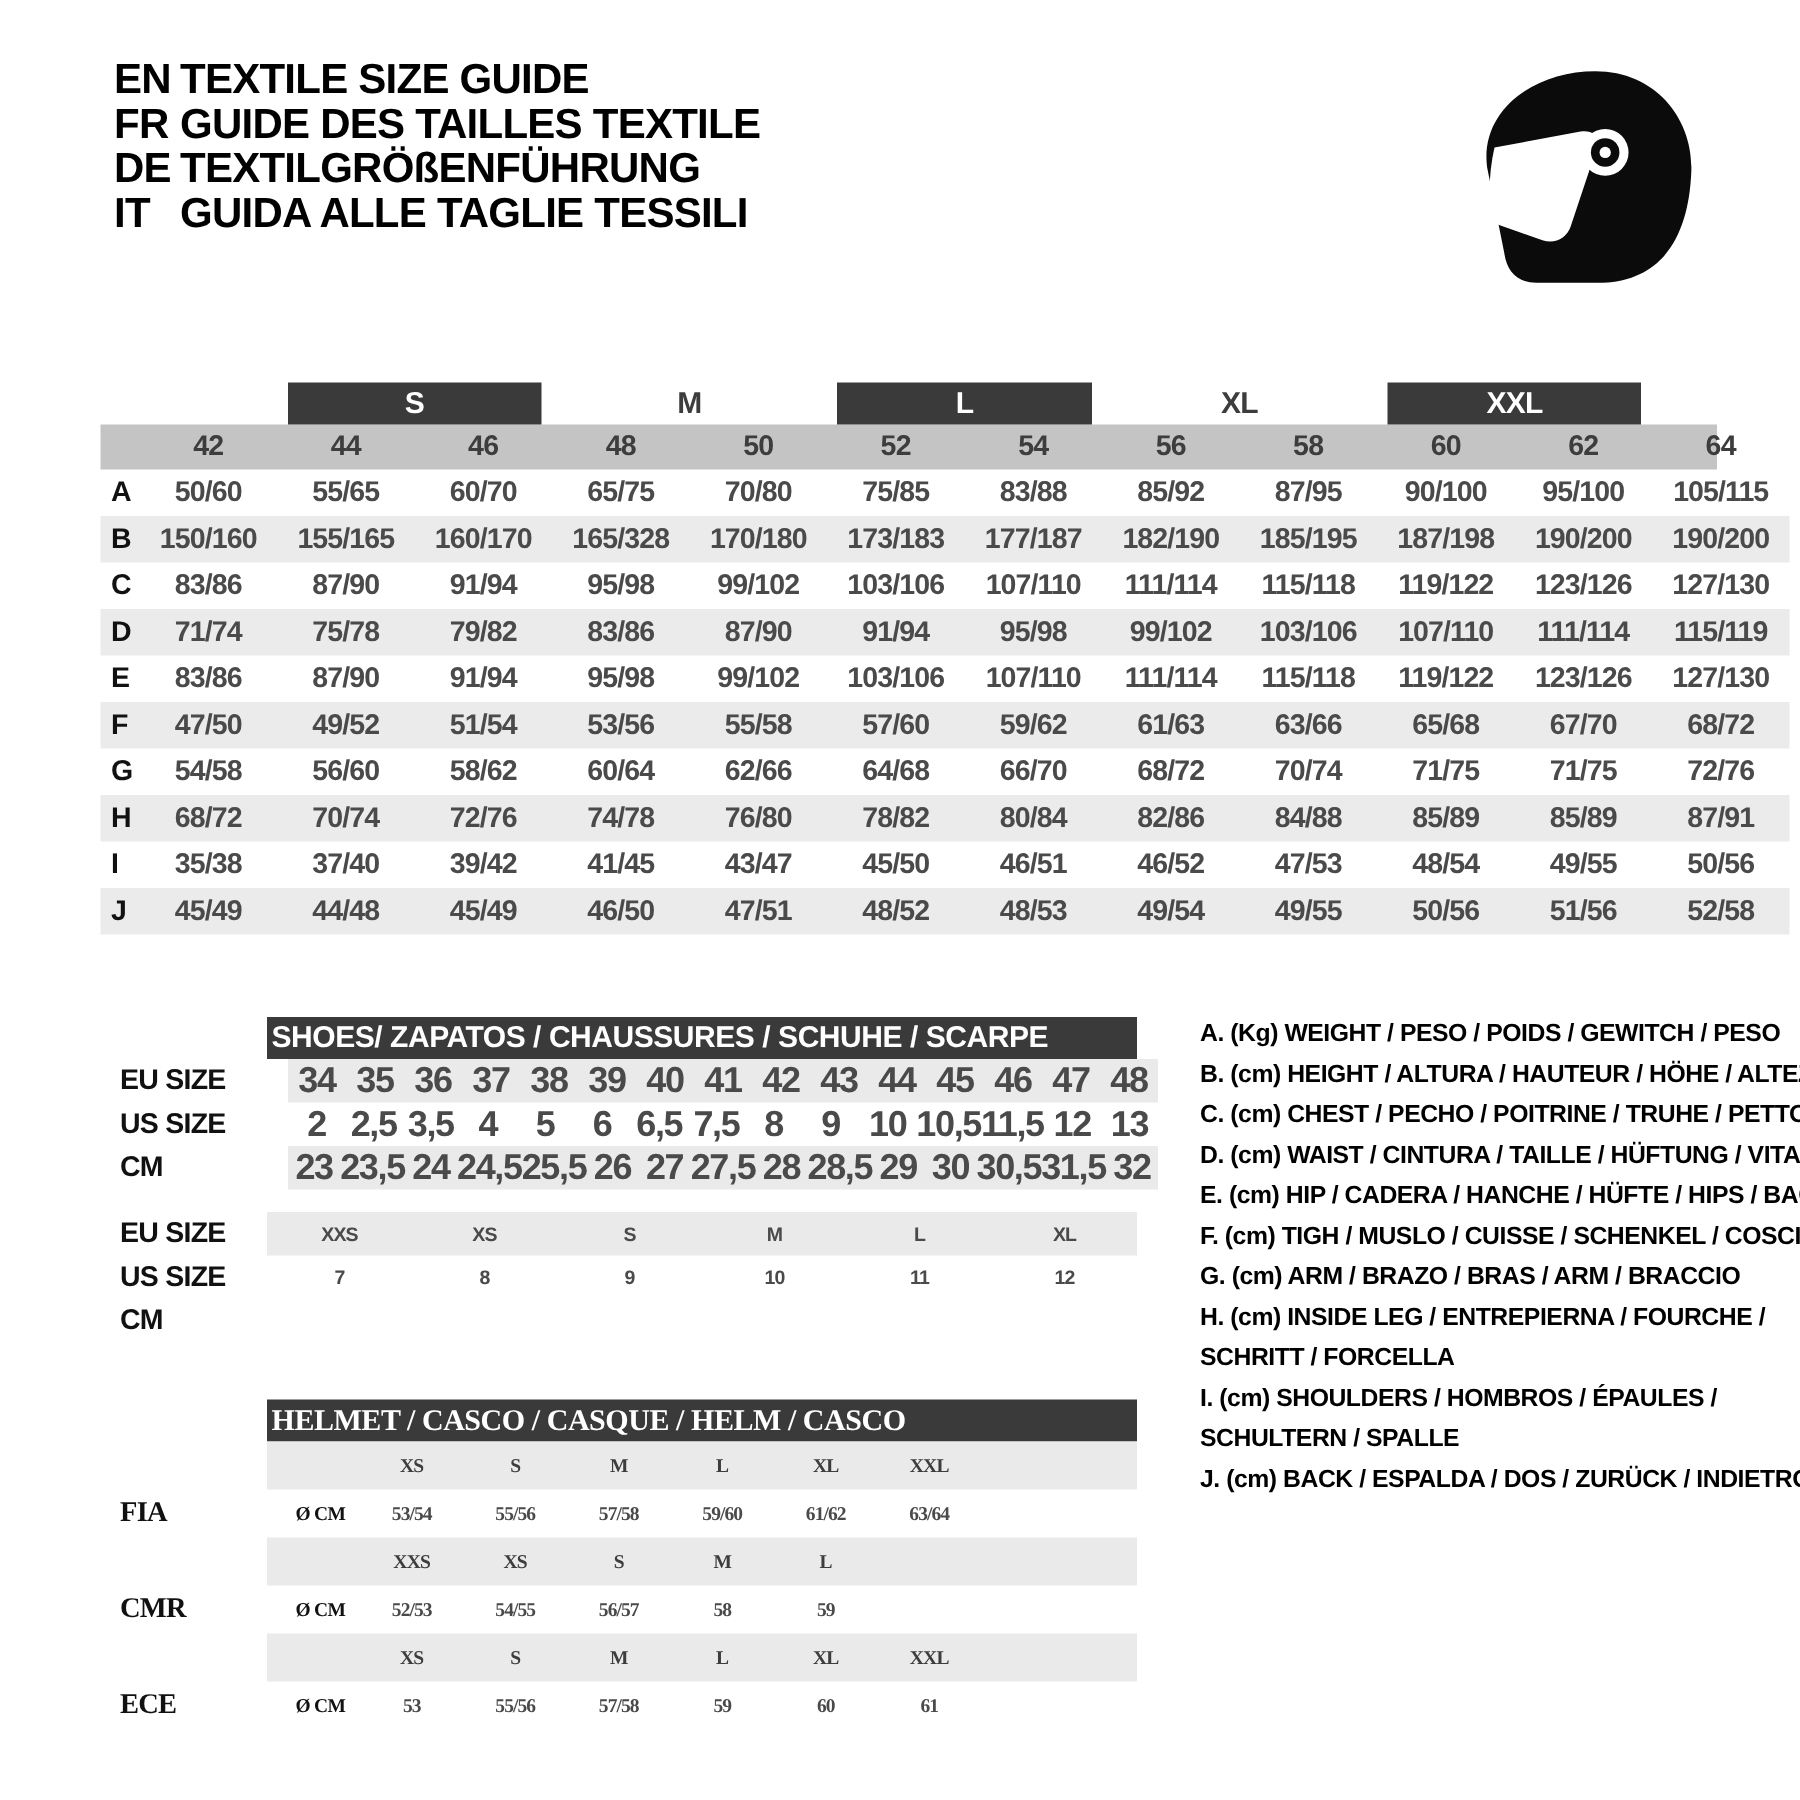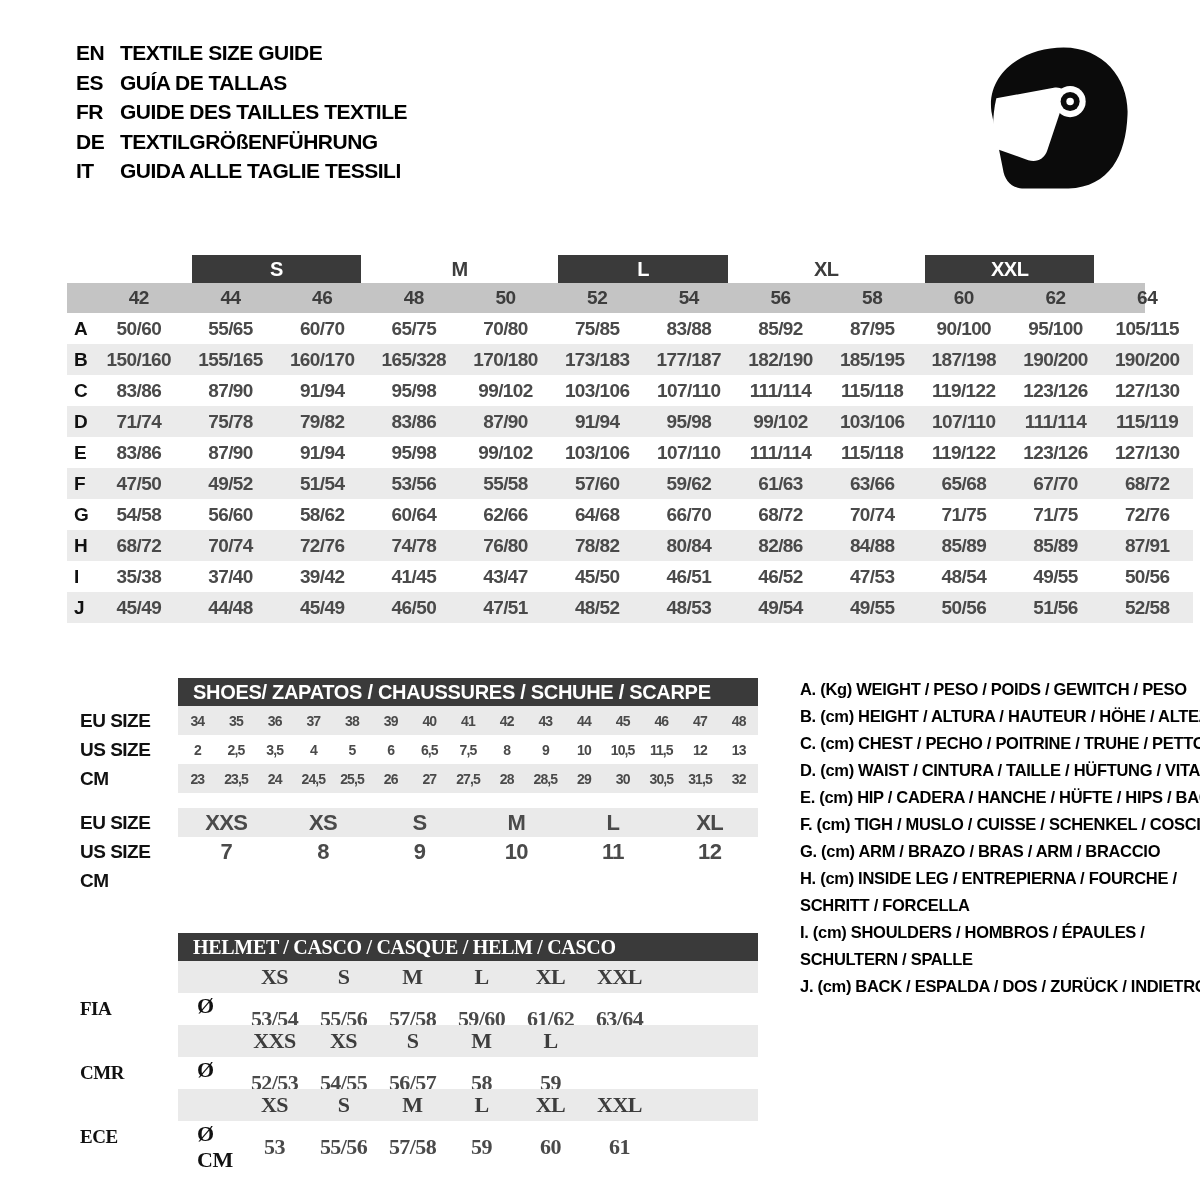--- a/index.html
+++ b/index.html
@@ -4,21 +4,21 @@
 <style>
   html,body { margin:0; padding:0; }
   body {
     width:1200px; height:1200px; background:#ffffff;
     font-family:"Liberation Sans", sans-serif; font-weight:700; color:#000;
   }
   .page { position:relative; width:1200px; height:1200px; overflow:hidden; background:#fff; }
 
   
   .lang-header { position:absolute; left:76px; top:38px; }
-  .lang-row { font-size:21px; line-height:29.5px; letter-spacing:-0.5px; white-space:nowrap; }
+  .lang-row { font-size:28px; line-height:29.5px; letter-spacing:-0.5px; white-space:nowrap; }
   .lang-code { display:inline-block; width:44px; }
 
   
   .helmet-wrap { position:absolute; left:972px; top:36px; width:170px; height:164px; }
   .helmet-wrap svg { width:100%; height:100%; }
 
   
   .main-table { position:absolute; left:67px; top:255px; width:1126px; }
   .grid13 { display:grid; grid-template-columns:26px repeat(12,1fr); align-items:center; }
   .band-row { height:28px; }
@@ -32,48 +32,47 @@
   .row-label { text-align:left; padding-left:7px; color:#111; letter-spacing:-0.5px; }
   .val { text-align:center; color:#4a4a4a; letter-spacing:-0.6px; white-space:nowrap; }
 
   
   .sub-table { position:absolute; left:67px; width:1126px; }
   #shoes-table  { top:678px; }
   #gloves-table { top:808px; }
   #helmet-table { top:933px;font-family:Liberation Serif, serif; }
   .title-bar {
     margin-left:111px; width:580px; height:28px; background:#3a3a3a; color:#fff;
-    font-size:20px; line-height:28px; padding-left:15px; box-sizing:border-box;
+    font-size:20px; line-height:28px; padding-left:3px; box-sizing:border-box;
     letter-spacing:-0.3px; white-space:nowrap;
   }
   .sub-row { display:flex; align-items:center; }
   .sub-row.h29 { height:29px; }
   .sub-row.h32 { height:32px; }
   .sub-label { width:111px; padding-left:13px; box-sizing:border-box; font-size:19px; letter-spacing:-0.5px; color:#111; white-space:nowrap; }
-  .sub-grid { width:580px; height:100%; display:grid; align-items:center; font-size:22px; }
+  .sub-grid { width:580px; height:100%; display:grid; align-items:center; font-size:13px; }
   .sub-grid.gray { background:#eaeaea; }
-  .cols15 { grid-template-columns:repeat(15,1fr); font-size:14px; }
+  .cols15 { grid-template-columns:repeat(15,1fr); font-size:24px;margin-left:14px; }
   .cols15 .val { letter-spacing:-0.9px; }
   .cols6 { grid-template-columns:repeat(6,1fr); }
   .colsH { grid-template-columns:62px repeat(6,69px) 1fr; }
   .unit-cell { text-align:left; color:#111; letter-spacing:-0.5px; padding-left:2px;margin-left:17px; }
   .size-cell { text-align:center; color:#3d3d3d; letter-spacing:-0.5px; }
 
   
   .legend { position:absolute; left:800px; top:676px; }
   .legend-line { font-size:16.5px; line-height:27px; letter-spacing:-0.3px; white-space:nowrap; color:#000; }
 </style>
 </head>
 <body>
 
 <div class="page">
 
   <div class="lang-header" id="langList">
       <div class="lang-row"><span class="lang-code">EN</span><span>TEXTILE SIZE GUIDE</span></div>
-      <div class="lang-row"><span class="lang-code">ES</span><span>GUÍA DE TALLAS</span></div>
       <div class="lang-row"><span class="lang-code">FR</span><span>GUIDE DES TAILLES TEXTILE</span></div>
       <div class="lang-row"><span class="lang-code">DE</span><span>TEXTILGRÖßENFÜHRUNG</span></div>
       <div class="lang-row"><span class="lang-code">IT</span><span>GUIDA ALLE TAGLIE TESSILI</span></div>
     </div>
 
   <div class="helmet-wrap">
     <svg viewBox="0 0 100 100" aria-hidden="true">
       <path d="M54 7 C79 7 94 27 93 48 C92 73 82 92 57 93 L30 93 C22 93 18 88 17 81 L10 46 C7 23 29 7 54 7 Z" fill="#0b0b0b"></path>
       <path d="M13 38 L48 31.5 C53 30.7 56 33.5 54.5 38.5 L44 70 C42.3 75 37.5 77.3 32.5 75.7 L12 68.5 C10.3 58.5 10.8 47.5 13 38 Z" fill="#ffffff"></path>
       <circle cx="58" cy="40" r="9.5" fill="#ffffff"></circle>

